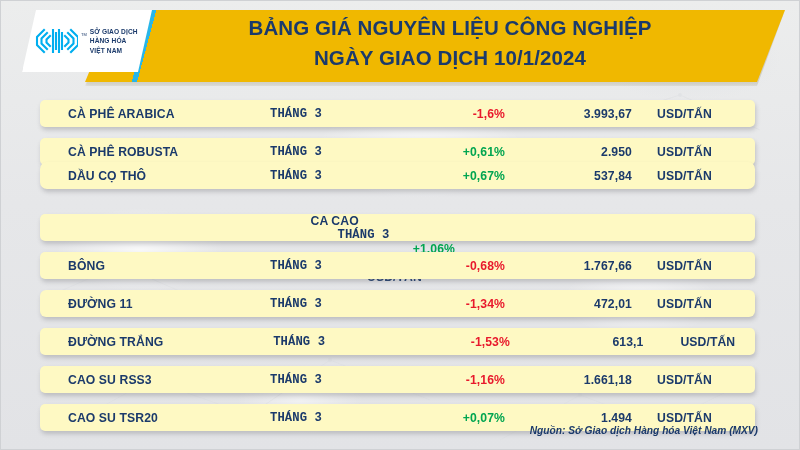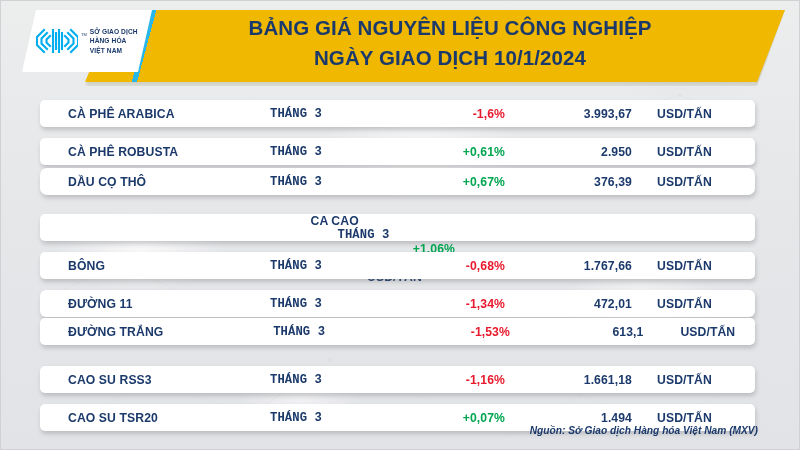--- a/index.html
+++ b/index.html
@@ -83,21 +83,21 @@
   .title-line1, .title-line2 {
     font-size:20.5px; font-weight:bold; letter-spacing:.1px; line-height:1.45;
     white-space:nowrap;
   }
 
   
   .table-area { position:absolute; left:0; top:90px; width:800px; height:330px; }
 
   .row {
     position:absolute; left:40px; width:715px; height:27px;
-    background:#ffffff;
+    background:#fef9c3;
     border-radius:5px;
     box-shadow:1px 3px 4px rgba(110,110,115,.32);
     display:flex; align-items:center;
   }
 
   .c-name {
     width:230px; padding-left:28px;
     font-size:12.2px; font-weight:bold; color:#1b3a6b;
     letter-spacing:.1px; white-space:nowrap;
   }
@@ -197,25 +197,25 @@
         <div class="c-price">3.993,67</div>
         <div class="c-unit">USD/TẤN</div>
       </div>
       <div class="row" style="top: 48px;">
         <div class="c-name">CÀ PHÊ ROBUSTA</div>
         <div class="c-month">THÁNG 3</div>
         <div class="c-change up">+0,61%</div>
         <div class="c-price">2.950</div>
         <div class="c-unit">USD/TẤN</div>
       </div>
-      <div class="row" style="top: 78px; border-radius: 7px;">
+      <div class="row" style="top: 72px; border-radius: 7px;">
         <div class="c-name">DẦU CỌ THÔ</div>
         <div class="c-month">THÁNG 3</div>
         <div class="c-change up">+0,67%</div>
-        <div class="c-price">376,39</div>
+        <div class="c-price">537,84</div>
         <div class="c-unit">USD/TẤN</div>
       </div>
       <div class="row" style="top: 124px; flex-direction: column;">
         <div class="c-name">CA CAO</div>
         <div class="c-month">THÁNG 3</div>
         <div class="c-change up">+1,06%</div>
         <div class="c-price">4.206</div>
         <div class="c-unit">USD/TẤN</div>
       </div>
       <div class="row" style="top: 162px;">
@@ -225,21 +225,21 @@
         <div class="c-price">1.767,66</div>
         <div class="c-unit">USD/TẤN</div>
       </div>
       <div class="row" style="top: 200px; border-radius: 6px;">
         <div class="c-name">ĐƯỜNG 11</div>
         <div class="c-month">THÁNG 3</div>
         <div class="c-change down">-1,34%</div>
         <div class="c-price">472,01</div>
         <div class="c-unit">USD/TẤN</div>
       </div>
-      <div class="row" style="top: 228px; gap: 12px;">
+      <div class="row" style="top: 238px; gap: 12px;">
         <div class="c-name">ĐƯỜNG TRẮNG</div>
         <div class="c-month">THÁNG 3</div>
         <div class="c-change down">-1,53%</div>
         <div class="c-price">613,1</div>
         <div class="c-unit">USD/TẤN</div>
       </div>
       <div class="row" style="top: 276px;">
         <div class="c-name">CAO SU RSS3</div>
         <div class="c-month">THÁNG 3</div>
         <div class="c-change down">-1,16%</div>

